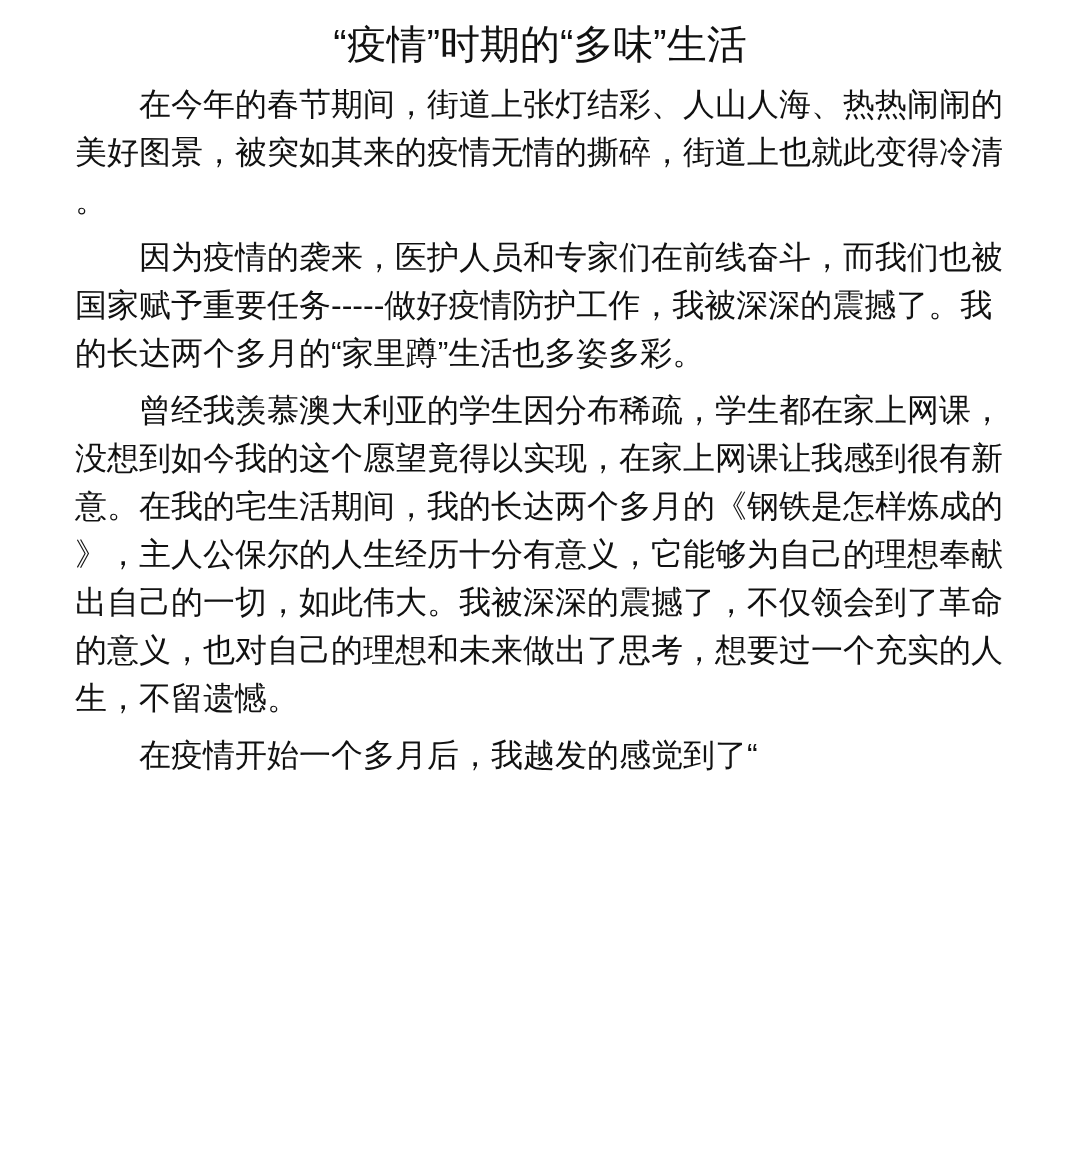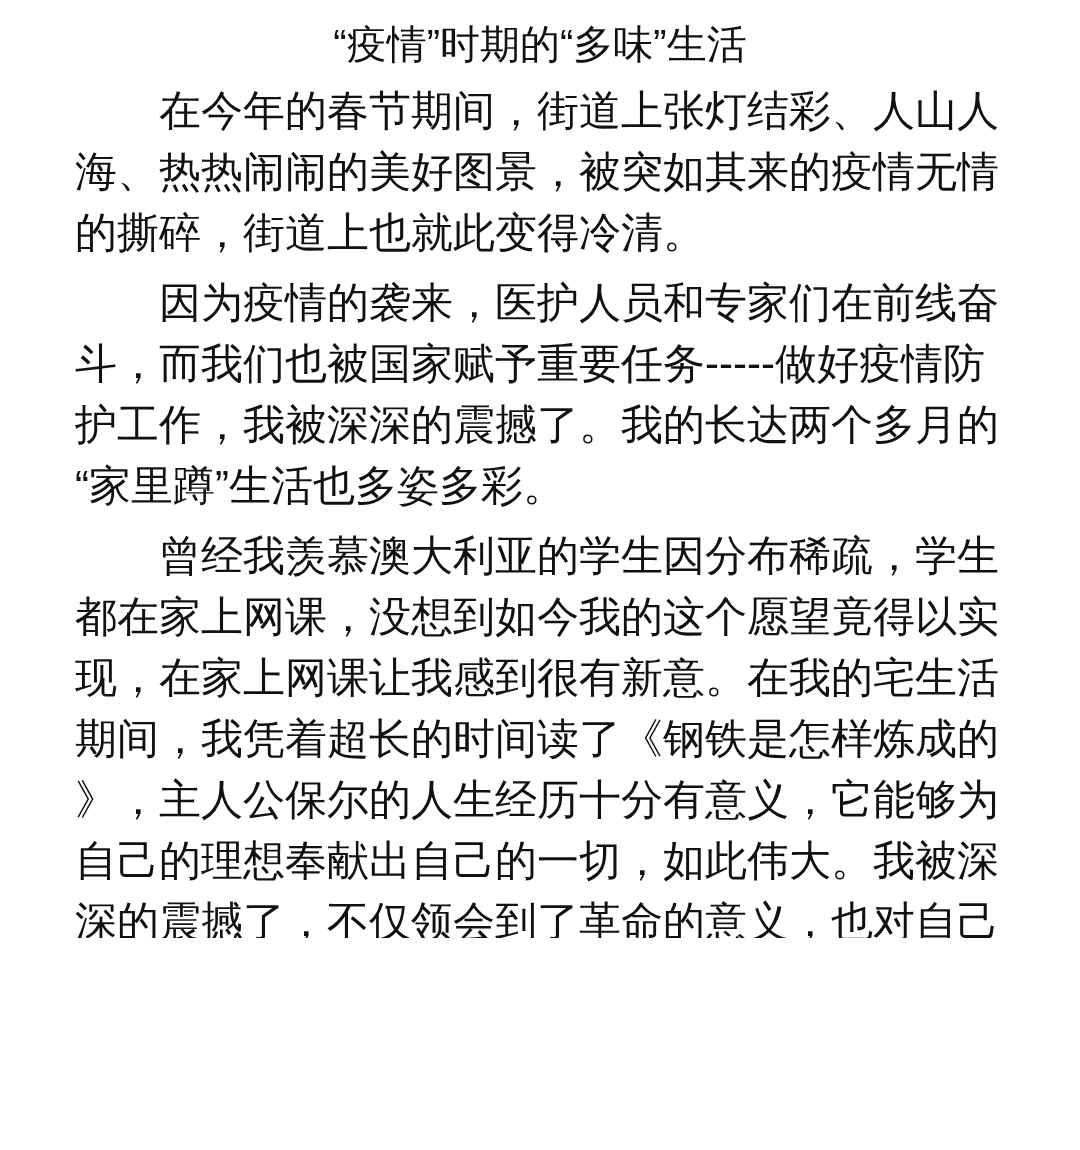--- a/index.html
+++ b/index.html
@@ -21,34 +21,35 @@
   .doc-title {
     margin: 0 0 5px 0;
     font-size: 40px;
     font-weight: 400;
     line-height: 61px;
     text-align: center;
     white-space: nowrap;
   }
   .doc-body p {
     margin: 0 0 9px 0;
-    font-size: 42px;
+    font-size: 32px;
     font-weight: 400;
-    line-height: 61px;
+    line-height: 48px;
     text-align: left;
     text-indent: 2em;
     
     word-break: break-all;
     line-break: anywhere;
     overflow-wrap: anywhere;
   }
 </style>
 </head>
 <body>
 
 <div class="page">
   <h1 class="doc-title">“疫情”时期的“多味”生活</h1>
   <div class="doc-body">
     <p>在今年的春节期间，街道上张灯结彩、人山人海、热热闹闹的美好图景，被突如其来的疫情无情的撕碎，街道上也就此变得冷清。</p>
     <p>因为疫情的袭来，医护人员和专家们在前线奋斗，而我们也被国家赋予重要任务-----做好疫情防护工作，我被深深的震撼了。我的长达两个多月的“家里蹲”生活也多姿多彩。</p>
-    <p>曾经我羡慕澳大利亚的学生因分布稀疏，学生都在家上网课，没想到如今我的这个愿望竟得以实现，在家上网课让我感到很有新意。在我的宅生活期间，我凭着超长的时间读了《钢铁是怎样炼成的》，主人公保尔的人生经历十分有意义，它能够为自己的理想奉献出自己的一切，如此伟大。我被深深的震撼了，不仅领会到了革命的意义，也对自己的理想和未来做出了思考，想要过一个充实的人生，不留遗憾。</p>
+    <p>曾经我羡慕澳大利亚的学生因分布稀疏，学生都在家上网课，没想到如今我的这个愿望竟得以实现，在家上网课让我感到很有新意。在我的宅生活期间，我的长达两个多月的《钢铁是怎样炼成的》，主人公保尔的人生经历十分有意义，它能够为自己的理想奉献出自己的一切，如此伟大。我被深深的震撼了，不仅领会到了革命的意义，也对自己的理想和未来做出了思考，想要过一个充实的人生，不留遗憾。</p>
+    <p>在疫情开始一个多月后，我越发的感觉到了“</p>
   </div>
 </div>
 
 </body></html>

